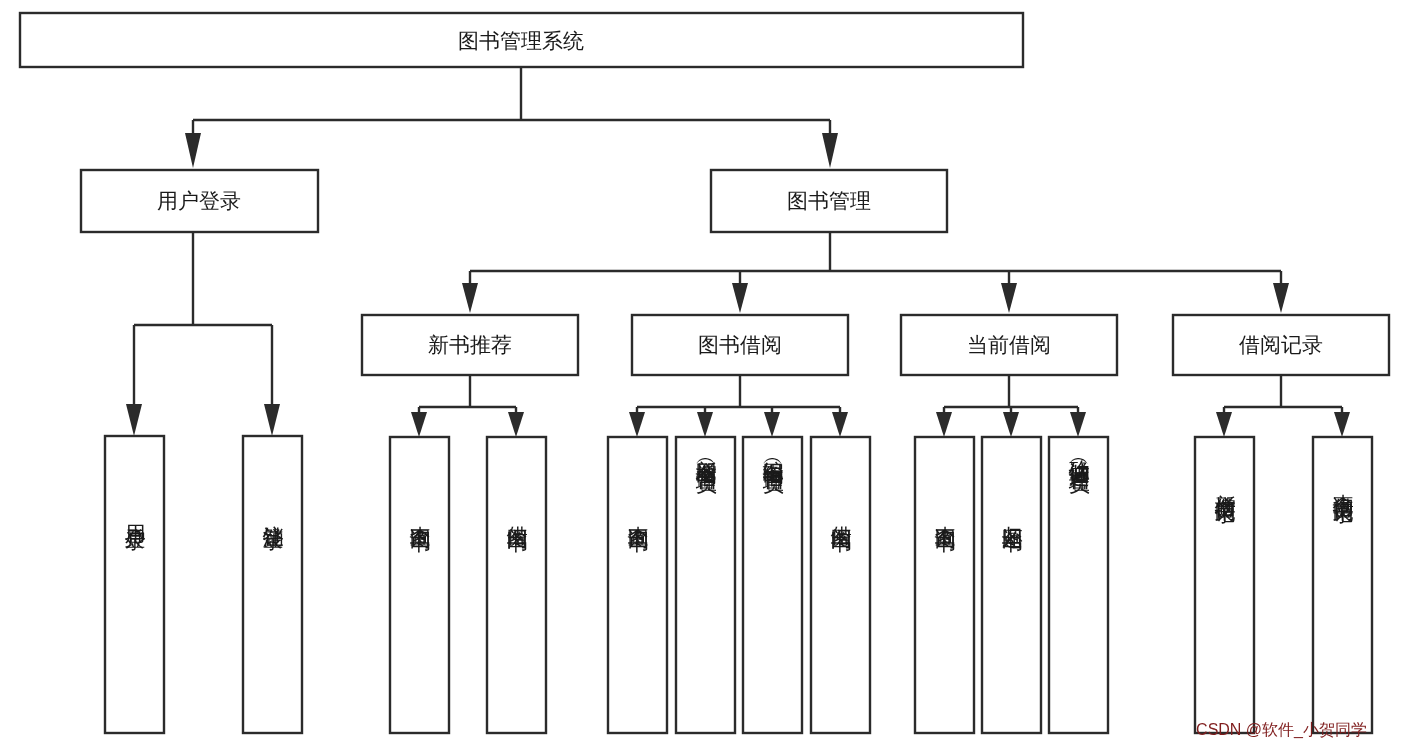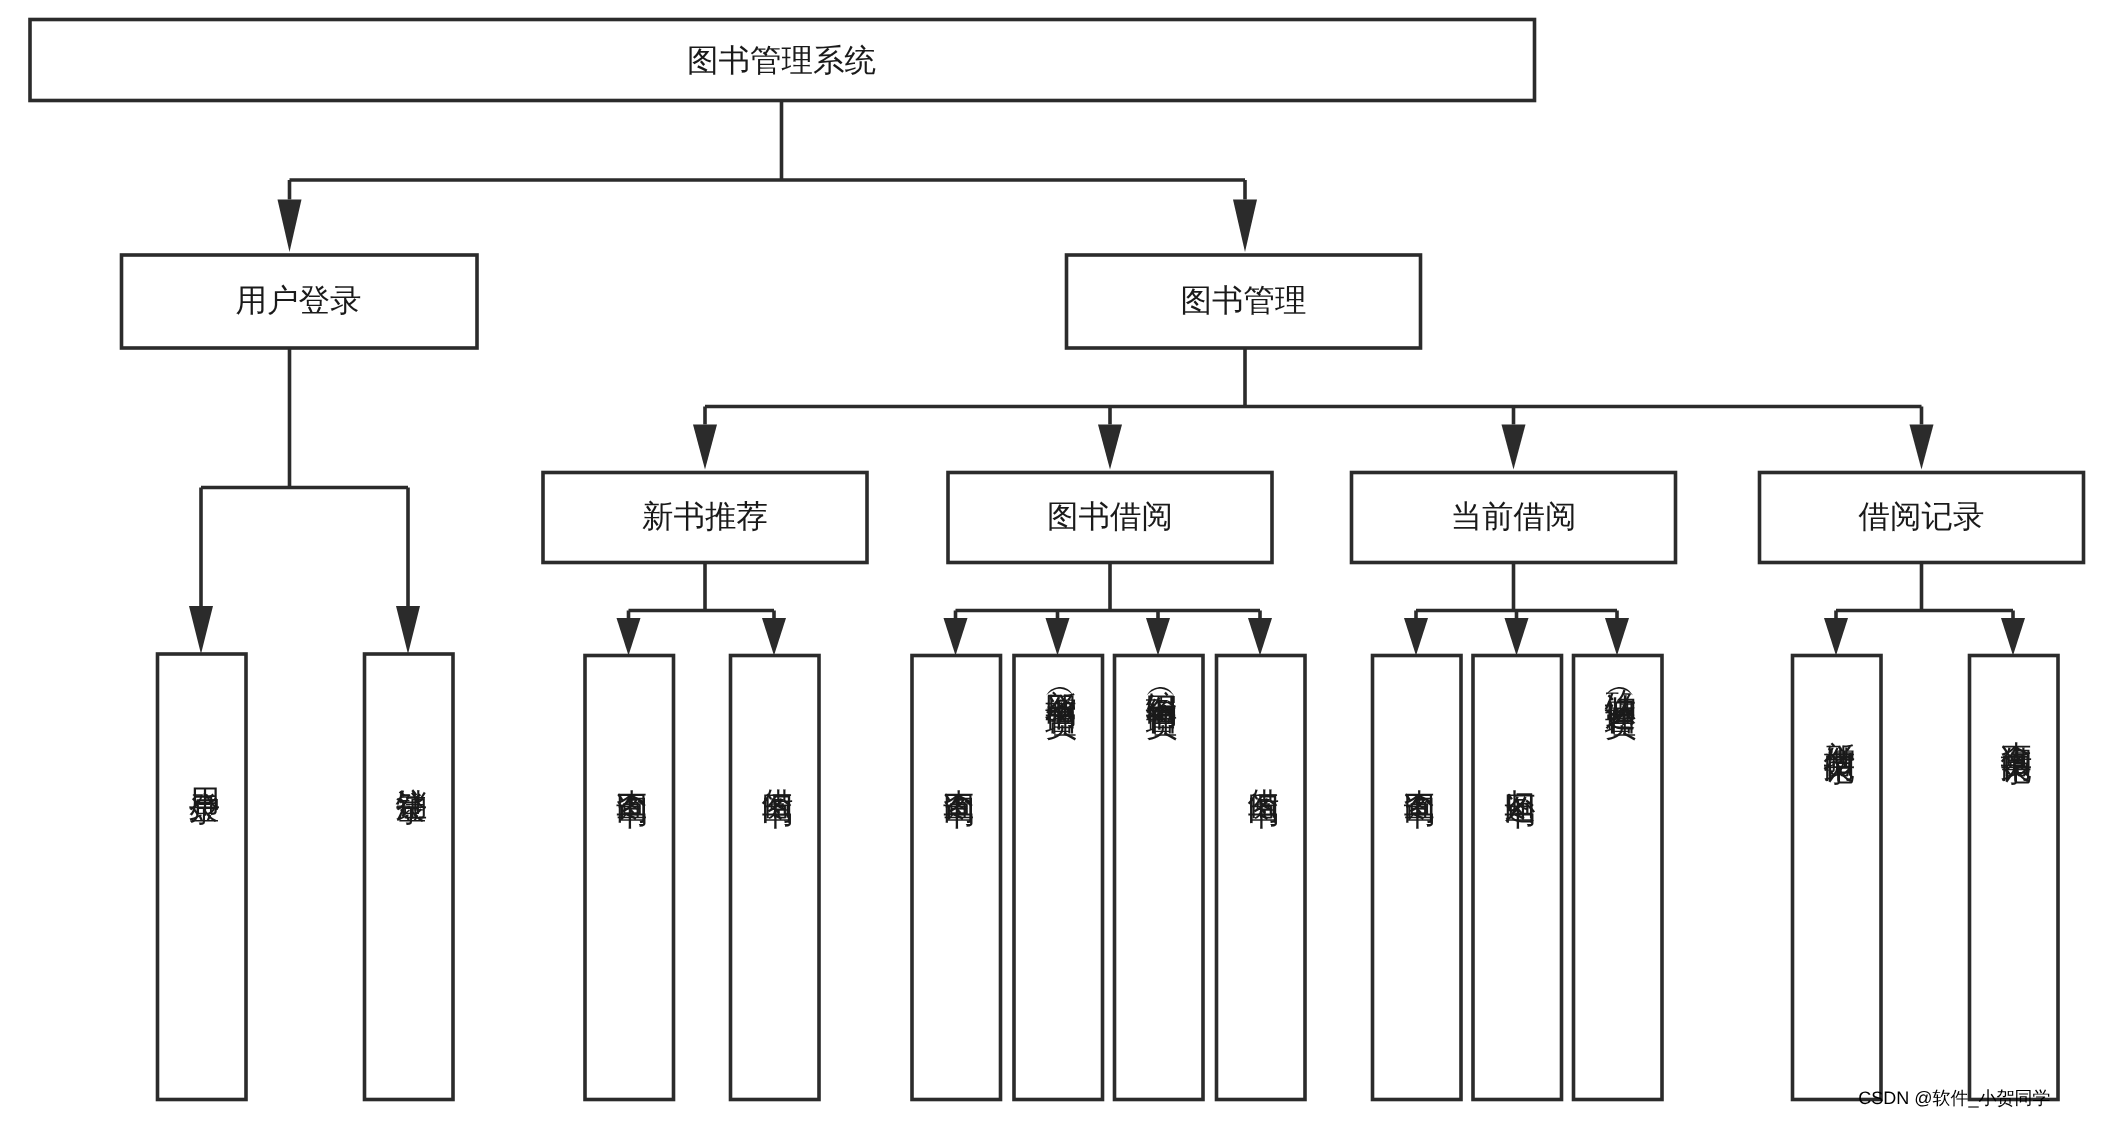--- a/index.html
+++ b/index.html
@@ -60,22 +60,22 @@
     letter-spacing: 2px;
     white-space: nowrap;
     text-align: start;
     pointer-events: none;
   }
   .watermark {
     position: absolute;
     right: 12px;
     bottom: 6px;
     font-family: "Liberation Sans", "DejaVu Sans", sans-serif;
-    font-size: 12px;
-    color: #000000;
+    font-size: 16px;
+    color: #7f1d1d;
     white-space: nowrap;
     user-select: none;
     margin-top: 12px;
   }
 </style>
 </head>
 <body>
 
 <div id="diagram-root">
 

